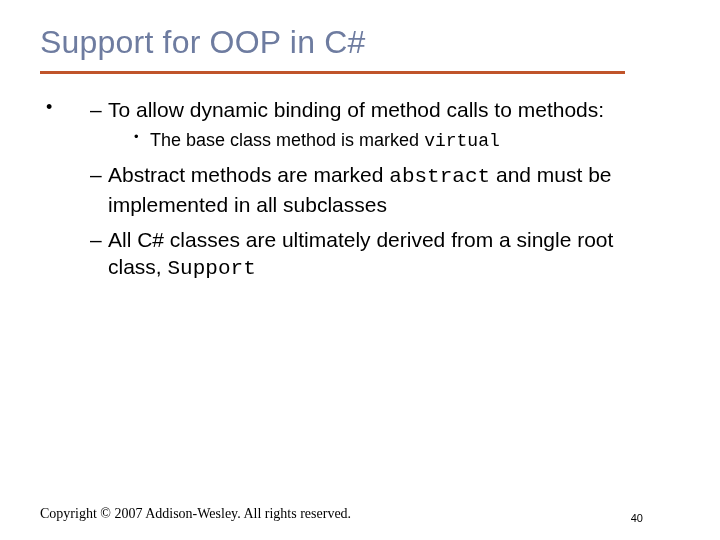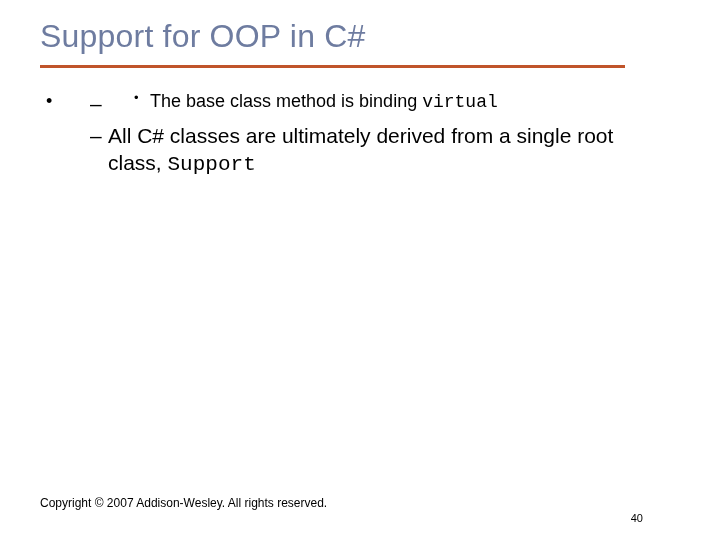--- a/index.html
+++ b/index.html
@@ -10,21 +10,21 @@
     background: #ffffff;
     font-family: "Trebuchet MS", "Lucida Sans", Verdana, sans-serif;
     color: #000;
     overflow: hidden;
     position: relative;
   }
   .slide {
     box-sizing: border-box;
     width: 665px;
     height: 540px;
-    padding: 18px 40px 0 40px;
+    padding: 24px 40px 0 40px;
     position: relative;
   }
   .title {
     font-size: 32px;
     font-weight: 400;
     color: #6e7ca0;
     letter-spacing: 0.2px;
     margin: 0 0 10px 0;
     line-height: 1.15;
   }
@@ -88,23 +88,23 @@
     left: 0;
     top: 0;
     font-size: 13px;
   }
   .code {
     font-family: "Courier New", Courier, monospace;
   }
   .footer {
     position: absolute;
     left: 40px;
-    bottom: 30px;
-    font-size: 12px;
-    font-family: Liberation Sans, sans-serif;
+    bottom: 18px;
+    font-size: 14px;
+    font-family: Liberation Serif, serif;
     color: #000;
   }
   .pagenum {
     position: absolute;
     right: 22px;
     bottom: 16px;
     font-size: 11px;
     font-family: Arial, Helvetica, sans-serif;
     color: #000;
   }
@@ -114,25 +114,29 @@
 
 <div class="slide">
 
   <h1 class="title">Support for OOP in C#</h1>
   <hr class="rule">
 
   <ul class="lvl1">
     <li>
       <ul class="lvl2">
         <li>
+          <span>To allow dynamic binding of method calls to methods:</span>
           <ul class="lvl3">
             <li>
-              <span>The base class method is binding </span><span class="code">virtual</span>
+              <span>The base class method is marked </span><span class="code">virtual</span>
             </li>
           </ul>
+        </li>
+        <li>
+          <span>Abstract methods are marked </span><span class="code">abstract</span><span> and must be implemented in all subclasses</span>
         </li>
         <li>
           <span>All C# classes are ultimately derived from a single root class, </span><span class="code">Support</span>
         </li>
       </ul>
     </li>
   </ul>
 
   <div class="footer">Copyright © 2007 Addison-Wesley. All rights reserved.</div>
   <div class="pagenum">40</div>

